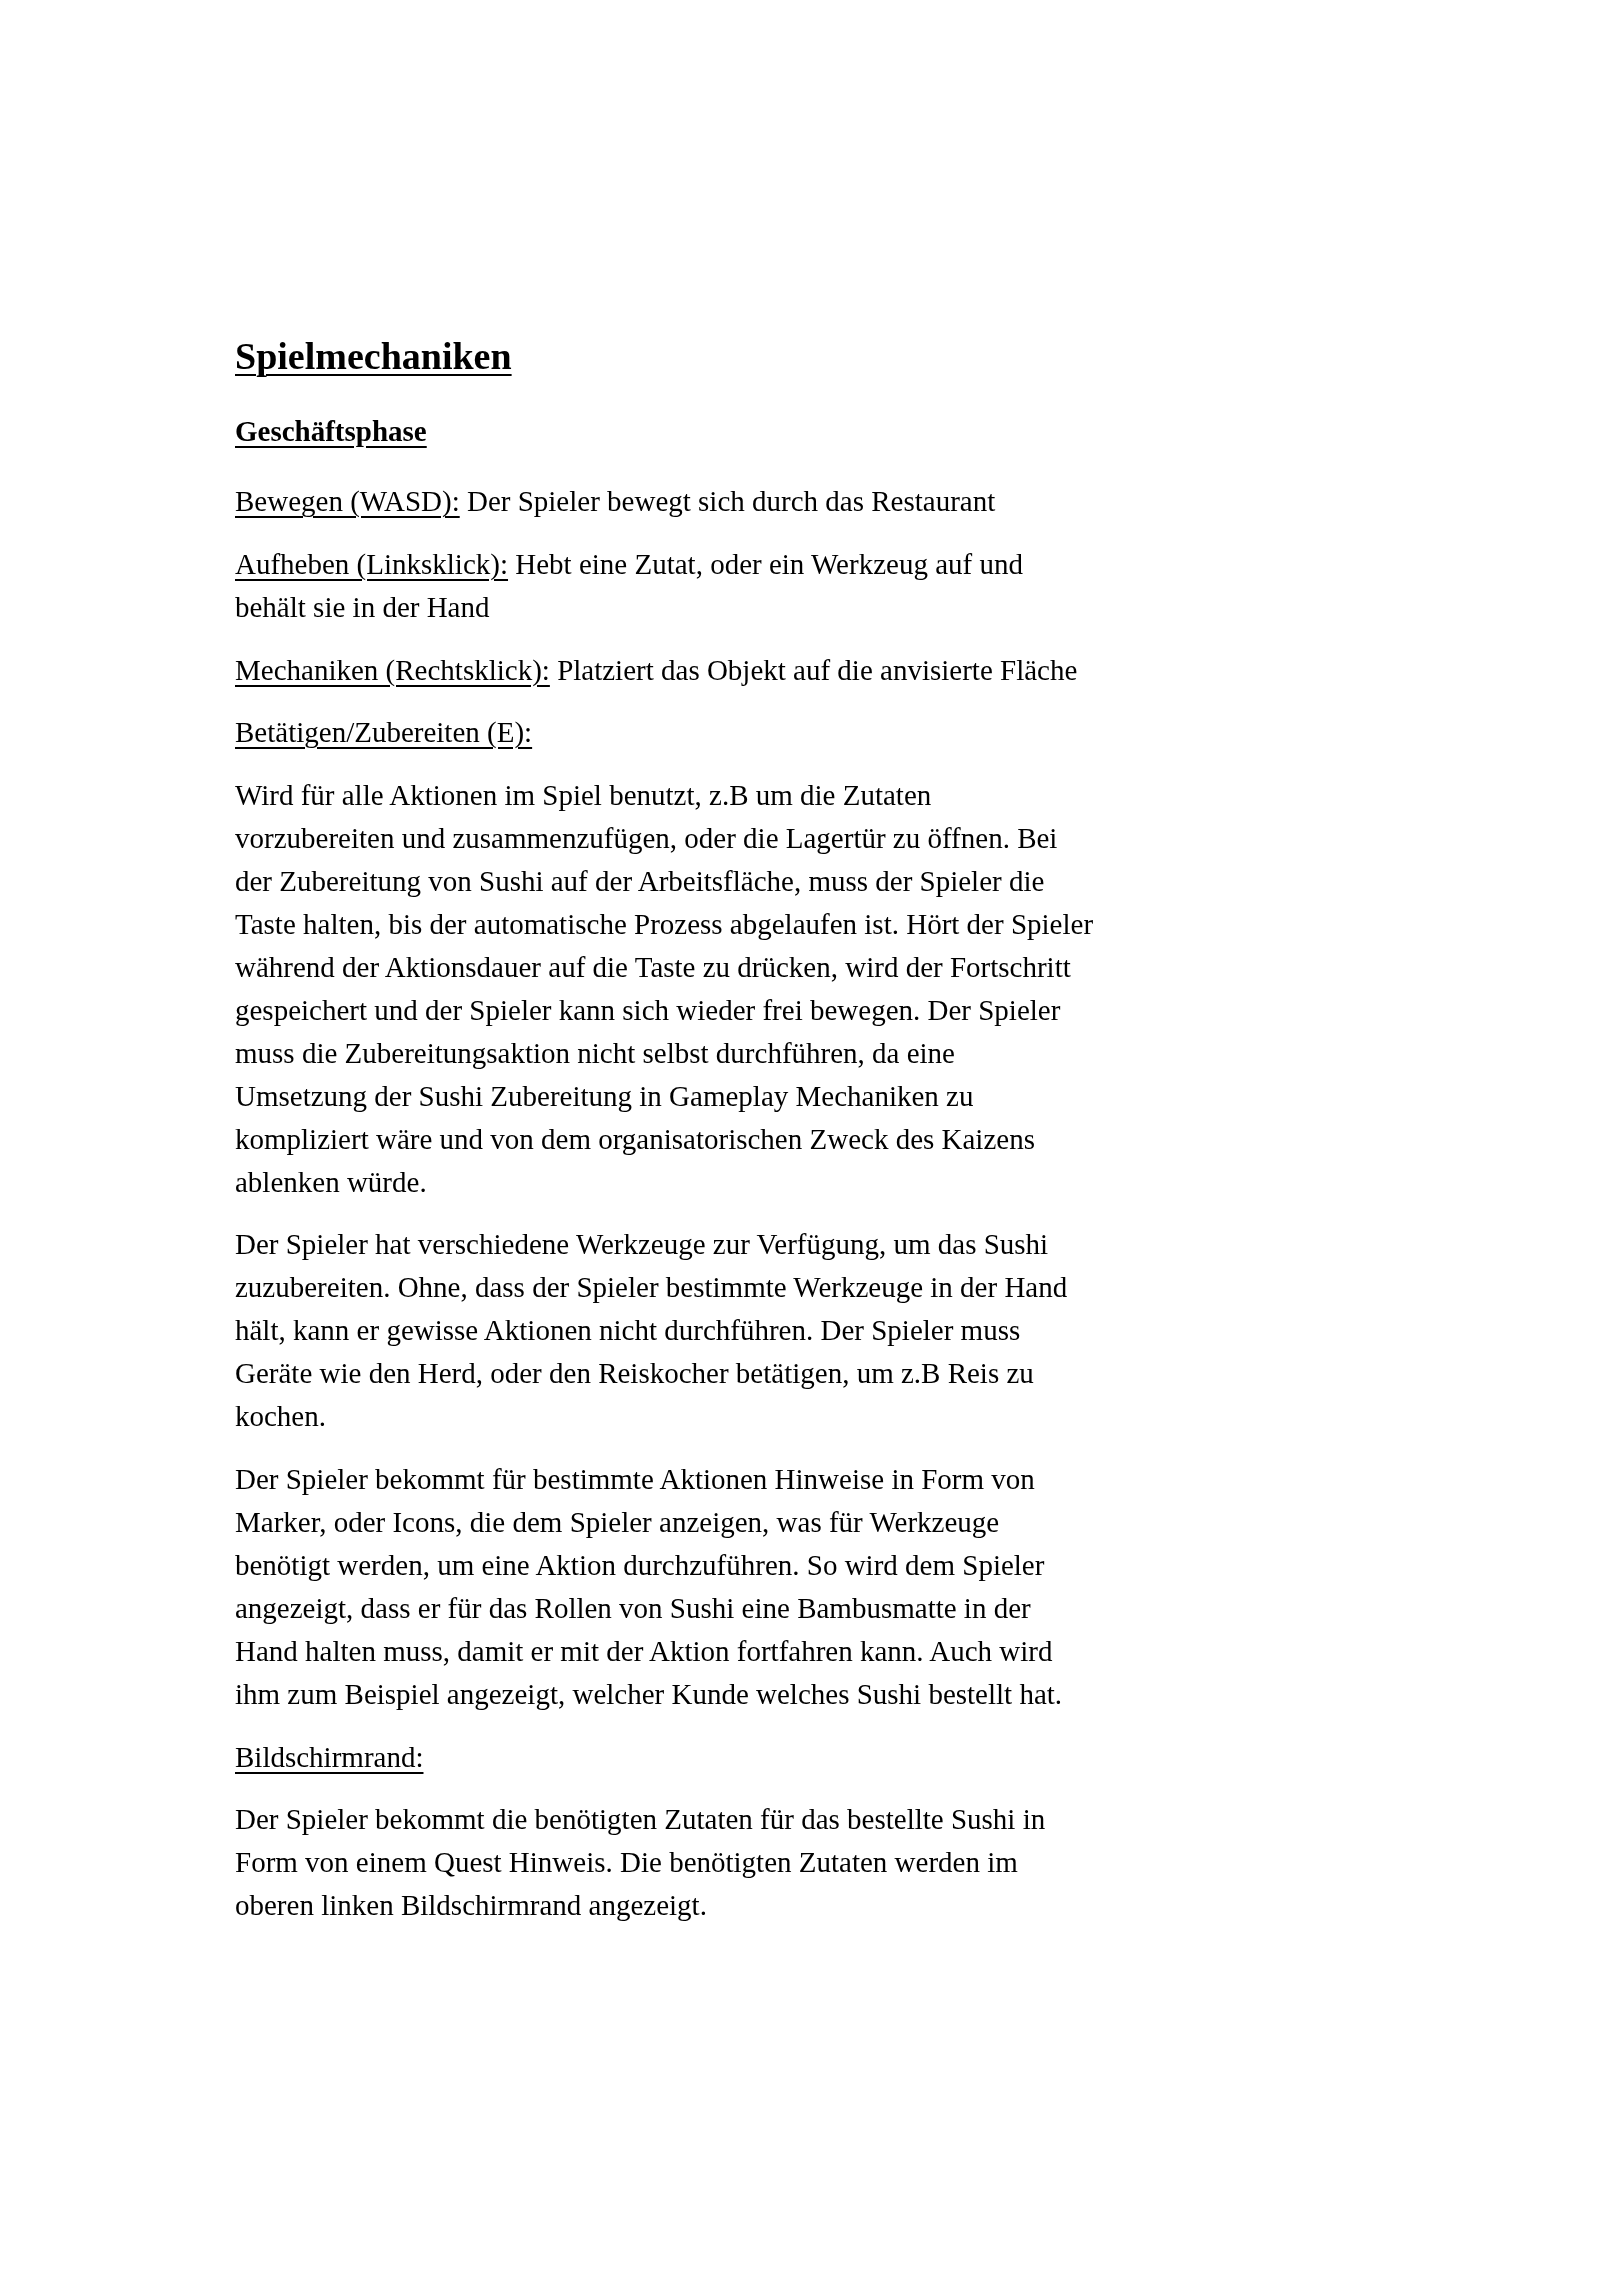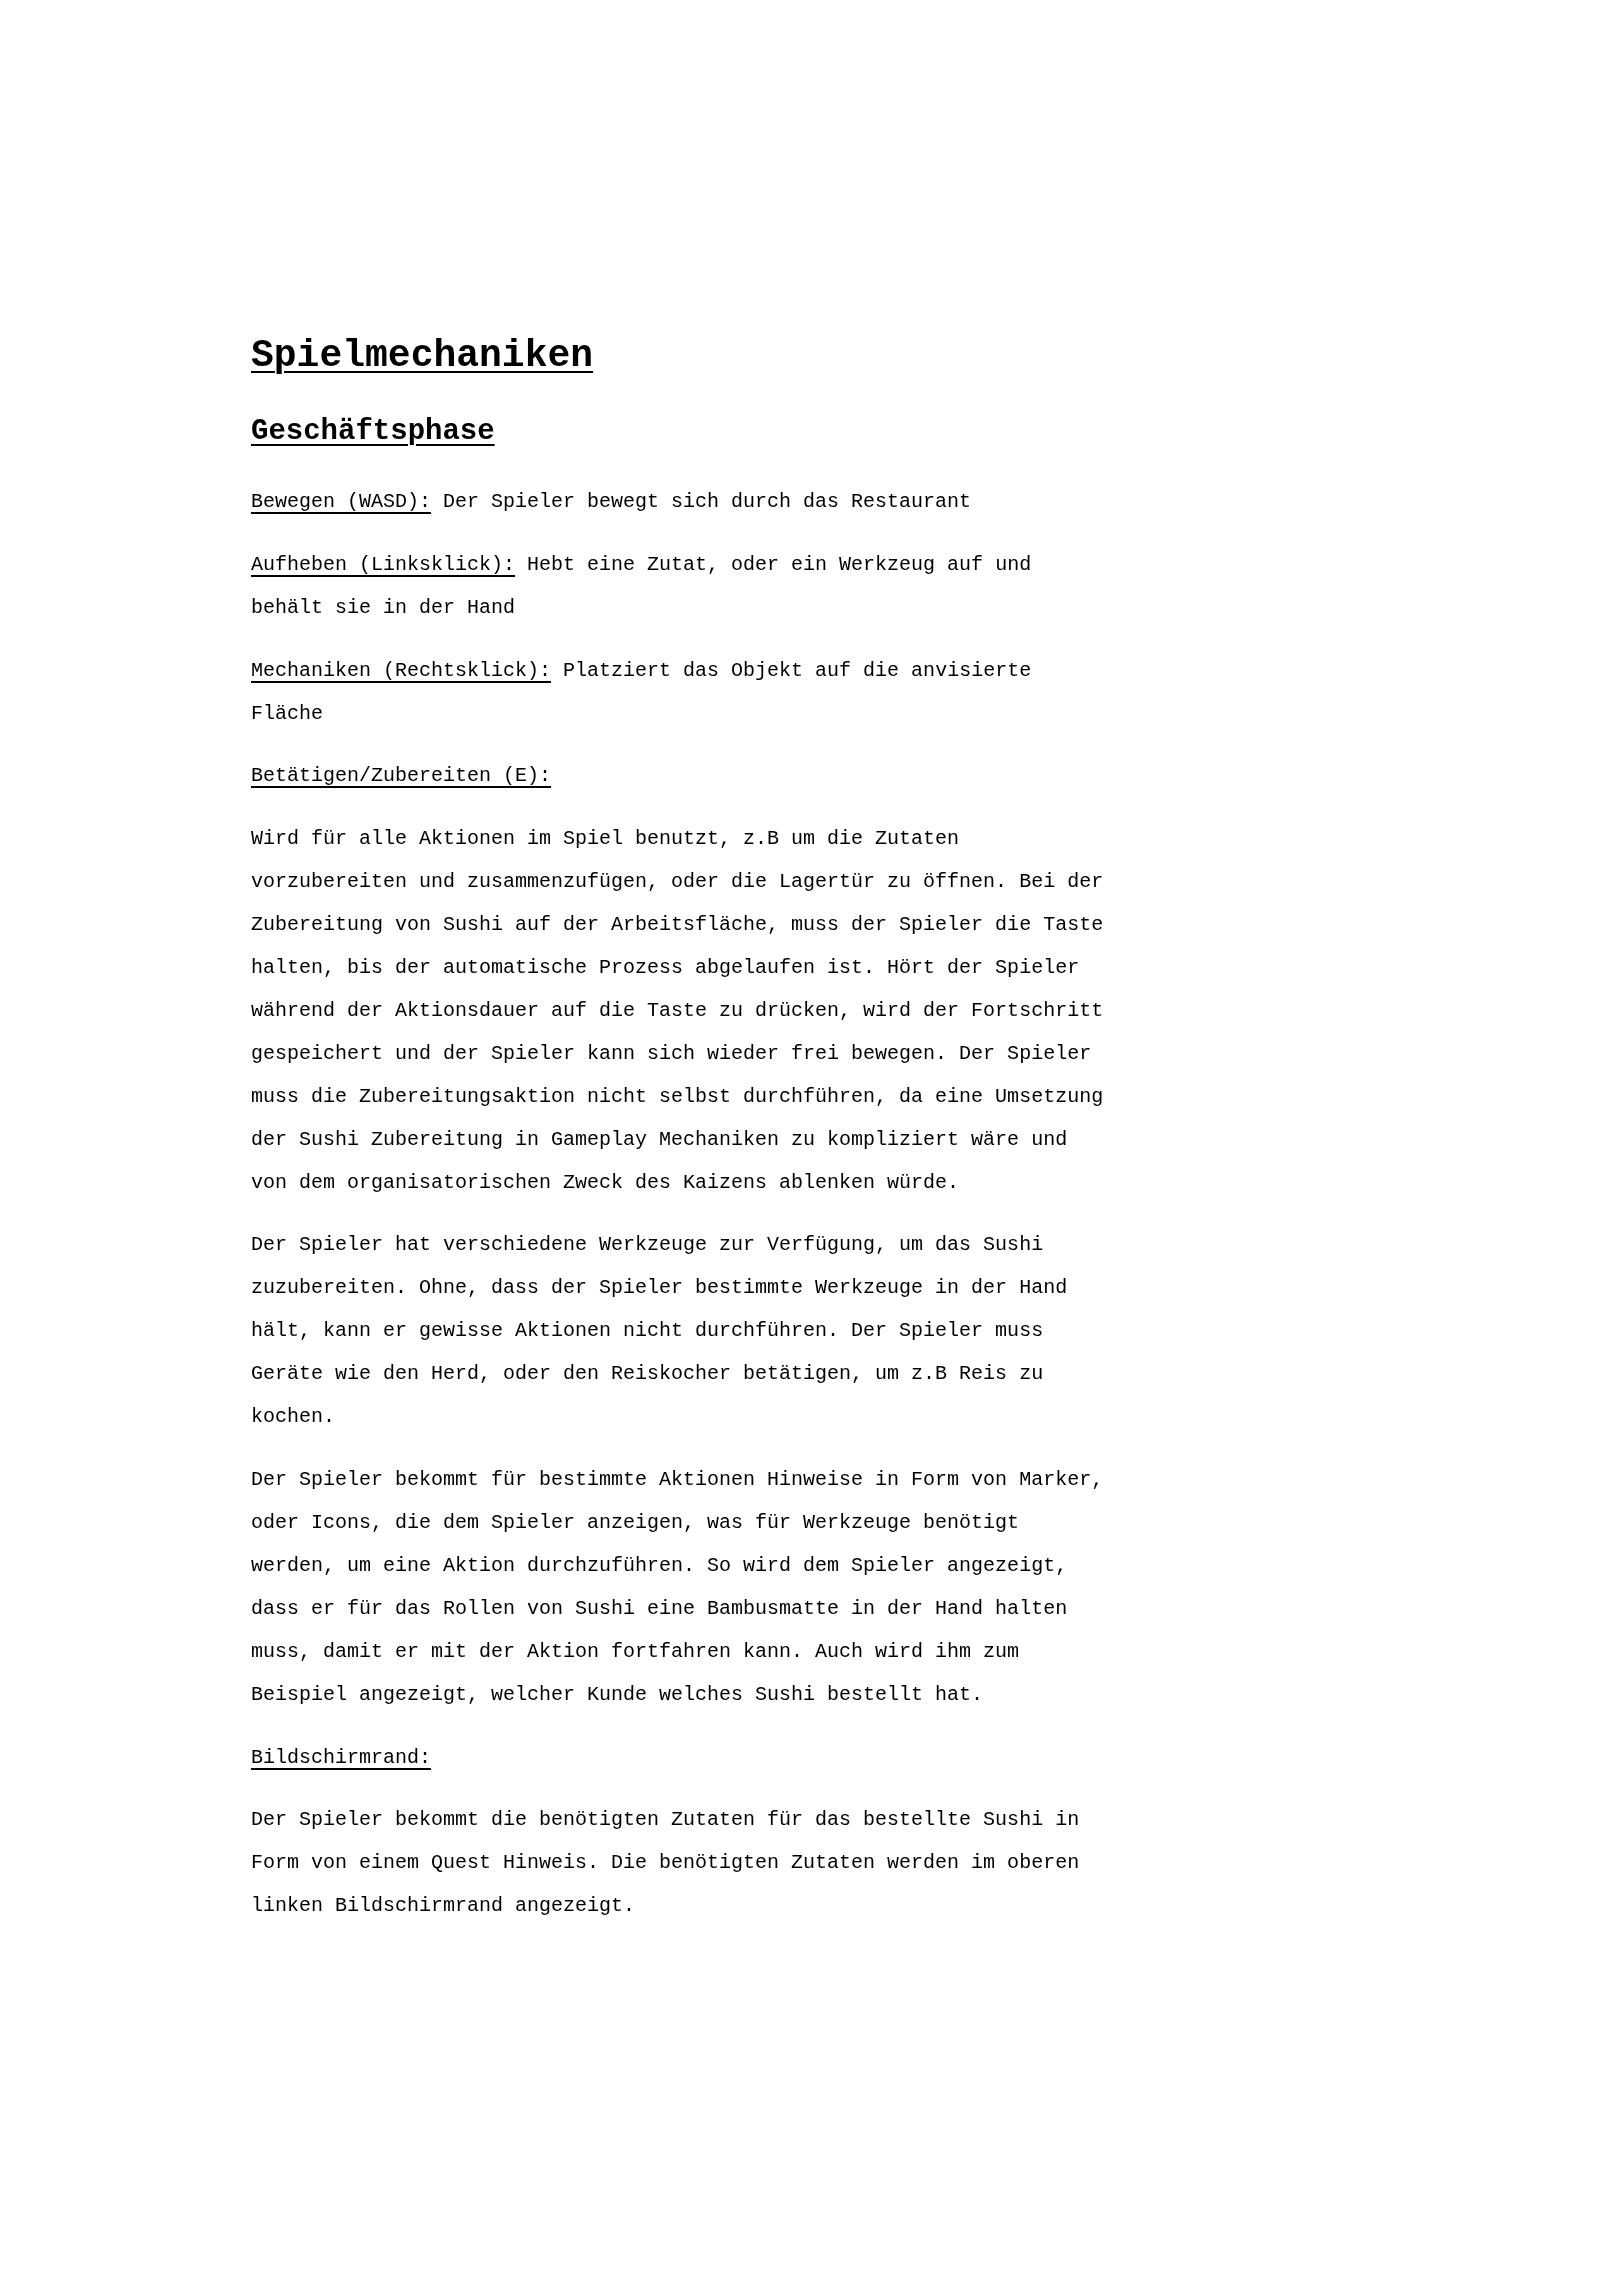--- a/index.html
+++ b/index.html
@@ -7,39 +7,38 @@
     padding: 0;
     background: #ffffff;
   }
   .sheet {
     position: relative;
     width: 1310px;
     height: 2293px;
     background: #ffffff;
     box-sizing: border-box;
     padding: 333px 216px 0 235px;
-    font-family: Liberation Mono, monospace;
+    font-family: Liberation Serif, serif;
     color: #000000;
     overflow: hidden;
-    margin-left: 16px;
   }
   .h1 {
     font-size: 38px;
     line-height: 46px;
     font-weight: 700;
     margin: 0 0 31px 0;
   }
   .h2 {
     font-size: 29px;
     line-height: 43px;
     font-weight: 700;
     margin: 0 0 27.4px 0;
   }
   .para {
-    font-size: 20px;
+    font-size: 29px;
     line-height: 43px;
     font-weight: 400;
     margin: 0 0 19.6px 0;
     max-width: 1171px;
   }
   .u {
     text-decoration: underline;
     text-decoration-thickness: 2px;
     text-underline-offset: 4.9px;
   }

